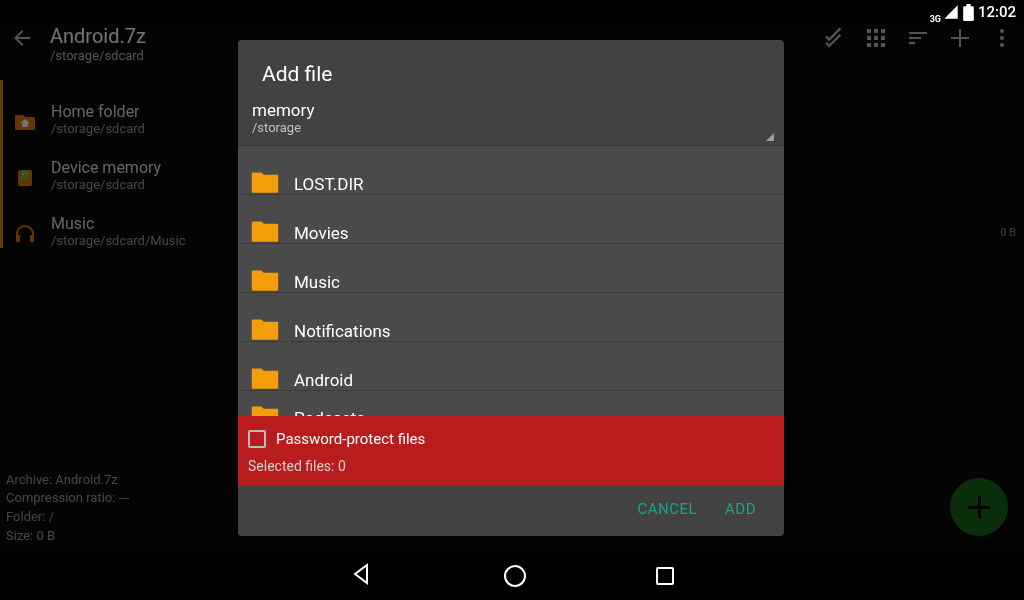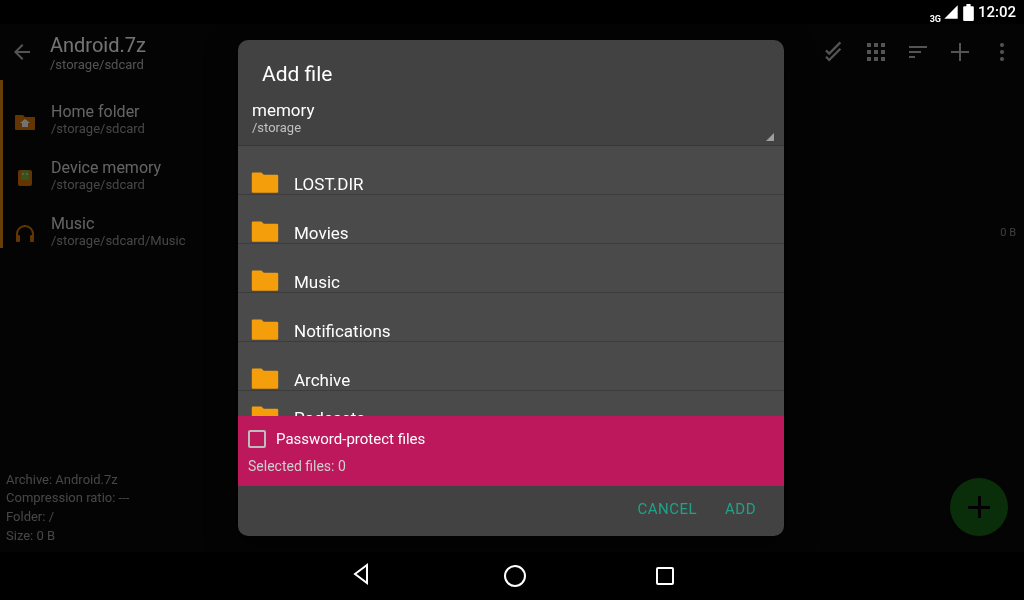--- a/index.html
+++ b/index.html
@@ -7,21 +7,21 @@
 
   
   .statusbar{height:24px;width:100%;background:#000;display:flex;justify-content:flex-end;align-items:center;padding-right:8px;gap:4px;font-size:15px;font-weight:500}
   .statusbar svg{fill:#fff}
   .sb-3g{font-size:9px;font-weight:700;margin-right:-2px;align-self:flex-start;margin-top:14px}
 
   
   .app{position:absolute;top:24px;left:0;right:0;bottom:48px;background:#0b0b0b}
   .dim{position:absolute;inset:0;background:rgba(0,0,0,.55);pointer-events:none}
 
-  .appbar{height:56px;display:flex;align-items:center;padding:0 8px;gap:14px;color:#fff}
+  .appbar{height:56px;display:flex;padding:0 8px;gap:14px;color:#fff}
   .appbar .titlecol{flex:1}
   .appbar .title{font-size:20px;color:#fff}
   .appbar .subtitle{font-size:13px;color:#b8b8b8}
   .appbar .icon{width:28px;height:28px;display:flex;align-items:center;justify-content:center;opacity:.9}
   .appbar .icon svg{width:24px;height:24px;fill:#cfcfcf}
 
   .locations{}
   .loc-row{display:flex;align-items:flex-end;height:56px;padding-left:8px;gap:12px;border-left:3px solid #e38b10}
   .loc-row .ic{width:28px;height:28px;display:flex;align-items:center;justify-content:center}
   .loc-row .ic svg{width:24px;height:24px}
@@ -30,35 +30,35 @@
 
   .footer-info{position:absolute;left:6px;bottom:6px;font-size:13px;color:#9d9d9d;line-height:1.45}
   .size-badge{position:absolute;right:8px;top:202px;font-size:11px;color:#8b8b8b}
 
   .fab{position:absolute;right:16px;bottom:16px;width:58px;height:58px;border-radius:50%;background:#146714;display:flex;align-items:center;justify-content:center;box-shadow:0 3px 8px rgba(0,0,0,.5)}
   .fab::before,.fab::after{content:"";position:absolute;background:#000}
   .fab::before{width:22px;height:3px}
   .fab::after{width:3px;height:22px}
 
   
-  .modal{position:absolute;left:238px;top:40px;width:546px;height:496px;background:#424242;border-radius:10px;box-shadow:0 10px 30px rgba(0,0,0,.6);display:flex;flex-direction:column;overflow:hidden}
+  .modal{position:absolute;left:238px;top:40px;width:546px;height:496px;background:#424242;border-radius:4px;box-shadow:0 10px 30px rgba(0,0,0,.6);display:flex;flex-direction:column;overflow:hidden}
   .modal-title{padding:22px 24px 14px;font-size:21px;color:#fff}
   .modal-crumb{padding:0 14px 10px;position:relative}
   .modal-crumb .c1{font-size:17px;color:#fff}
   .modal-crumb .c2{font-size:13px;color:#c0c0c0}
   .modal-crumb .tri{position:absolute;right:10px;bottom:4px;width:0;height:0;border-left:8px solid transparent;border-bottom:8px solid #9e9e9e}
 
   .folder-list{flex:1;overflow:hidden;background:#4a4a4a;border-top:1px solid #383838}
   .folder-row{height:49px;display:flex;align-items:flex-end;padding:0 12px;border-bottom:1px solid #3c3c3c;gap:14px}
   .folder-row .foldericon{width:30px;height:24px}
   .folder-row .name{font-size:17px;color:#fff}
   .folder-row.cut{height:30px;align-items:flex-end;overflow:hidden}
   .folder-row.cut .name{transform:translateY(8px)}
 
-  .modal-opts{padding:8px 10px 2px;background:#be185d}
+  .modal-opts{padding:8px 10px 2px;background:#b91c1c}
   .chkrow{display:flex;align-items:center;gap:10px;font-size:15px;color:#fff;padding:6px 0}
   .chkrow .box{width:18px;height:18px;border:2px solid #bdbdbd;border-radius:2px}
   .selected{font-size:14px;color:#d0d0d0;padding:4px 0 10px}
 
   .modal-actions{display:flex;justify-content:flex-end;gap:28px;padding:14px 28px 18px;font-size:15px;font-weight:400;letter-spacing:.5px}
   .modal-actions span{color:#1fa388;cursor:pointer}
 
   
   .navbar{position:absolute;left:0;right:0;bottom:0;height:48px;background:#000;display:flex;justify-content:center;align-items:center;gap:130px}
   .navbar svg{width:24px;height:24px;stroke:#fff;fill:none;stroke-width:2}
@@ -211,21 +211,21 @@
     <div class="folder-row">
       <svg class="foldericon foldersvg" viewBox="0 0 24 20">
           <path d="M2 2h7l2 2h11a1 1 0 0 1 1 1v13a1 1 0 0 1-1 1H2a1 1 0 0 1-1-1V3a1 1 0 0 1 1-1z"></path>
         </svg>
       <span class="name">Notifications</span>
     </div>
     <div class="folder-row">
       <svg class="foldericon foldersvg" viewBox="0 0 24 20">
           <path d="M2 2h7l2 2h11a1 1 0 0 1 1 1v13a1 1 0 0 1-1 1H2a1 1 0 0 1-1-1V3a1 1 0 0 1 1-1z"></path>
         </svg>
-      <span class="name">Archive</span>
+      <span class="name">Android</span>
     </div>
     <div class="folder-row cut">
       <svg class="foldericon foldersvg" viewBox="0 0 24 20" style="transform:translateY(8px)">
           <path d="M2 2h7l2 2h11a1 1 0 0 1 1 1v13a1 1 0 0 1-1 1H2a1 1 0 0 1-1-1V3a1 1 0 0 1 1-1z"></path>
         </svg>
       <span class="name">Podcasts</span>
     </div>
   </div>
 
   <div class="modal-opts">

